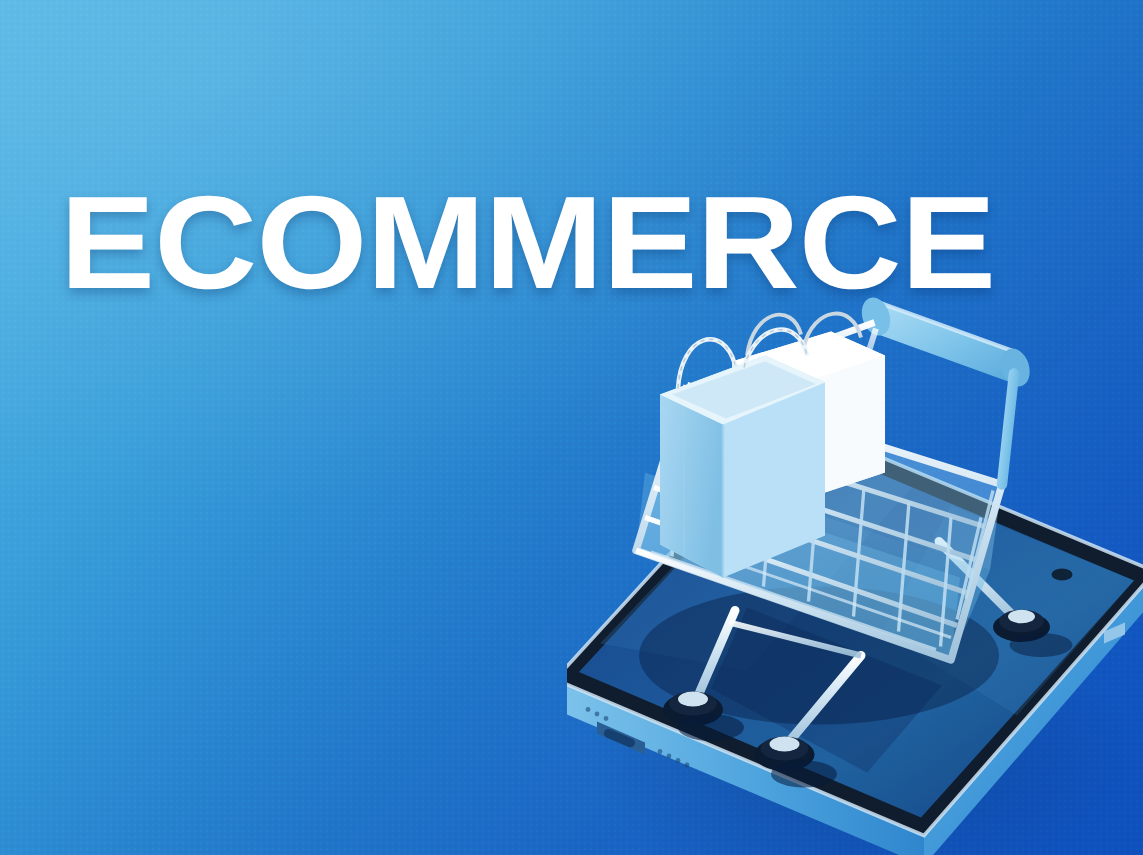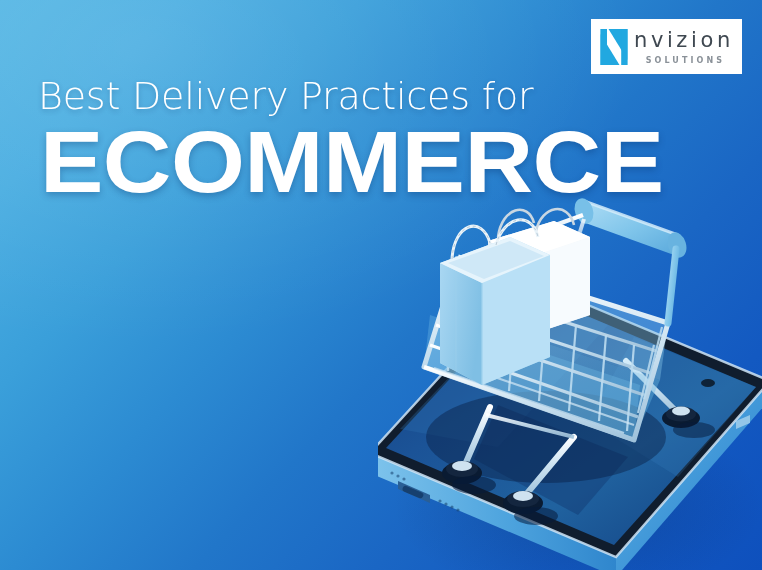--- a/index.html
+++ b/index.html
@@ -103,34 +103,21 @@
   #hero svg { display:block; width:100%; height:100%; }
 </style>
 </head>
 <body>
 
 <div id="banner">
 
   <div id="texture"></div>
   <div id="vignette"></div>
 
-  <div id="logo-box">
-    <svg id="logo-mark" viewBox="0 0 35 40">
-      <rect x="2.5" y="2" width="27" height="36" fill="#21a8e0"></rect>
-      <polygon points="2.5,2 10.5,2 29.5,33 29.5,38 21.5,38 2.5,7" fill="#ffffff"></polygon>
-      <polygon points="2.5,2 9.0,2 9.0,38 2.5,38" fill="#21a8e0"></polygon>
-      <polygon points="23.2,2 29.5,2 29.5,38 23.2,38" fill="#21a8e0"></polygon>
-    </svg>
-    <div id="logo-words">
-      <span id="logo-name">nvizion</span>
-      <span id="logo-sub">SOLUTIONS</span>
-    </div>
-  </div>
-
-  <div id="kicker">Best Delivery Practices for</div>
+
   <div id="headline">ECOMMERCE</div>
 
   <div id="hero">
     <svg viewBox="0 0 384 385">
       <defs>
         <linearGradient id="gScreen" x1="0" y1="0" x2="1" y2="1">
           <stop offset="0%" stop-color="#143e7e"></stop>
           <stop offset="35%" stop-color="#1b5397"></stop>
           <stop offset="65%" stop-color="#20629f"></stop>
           <stop offset="100%" stop-color="#113f82"></stop>

